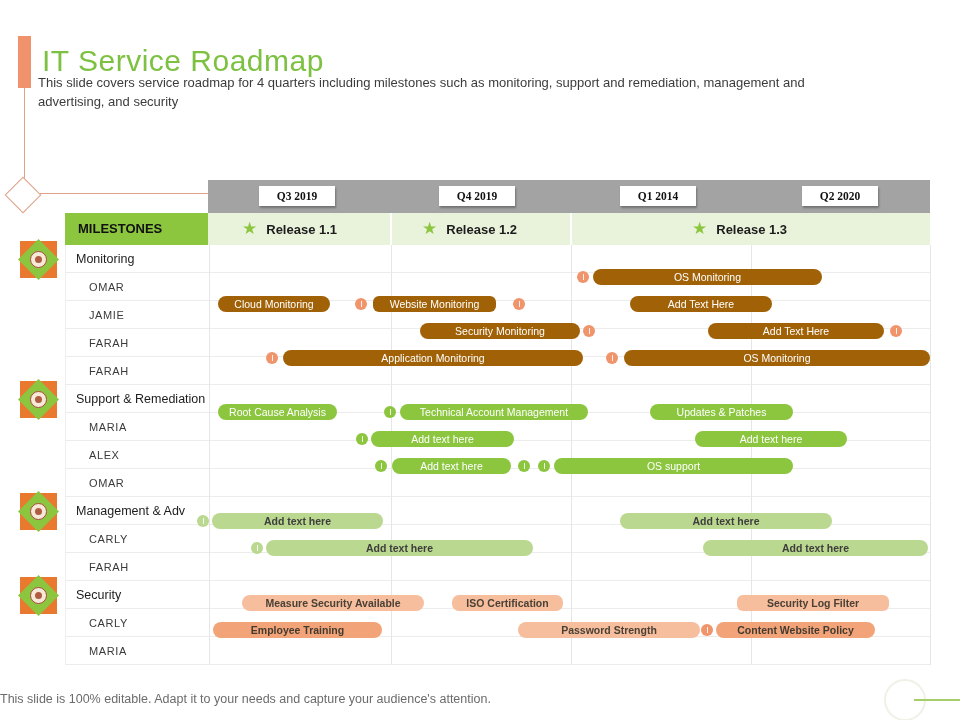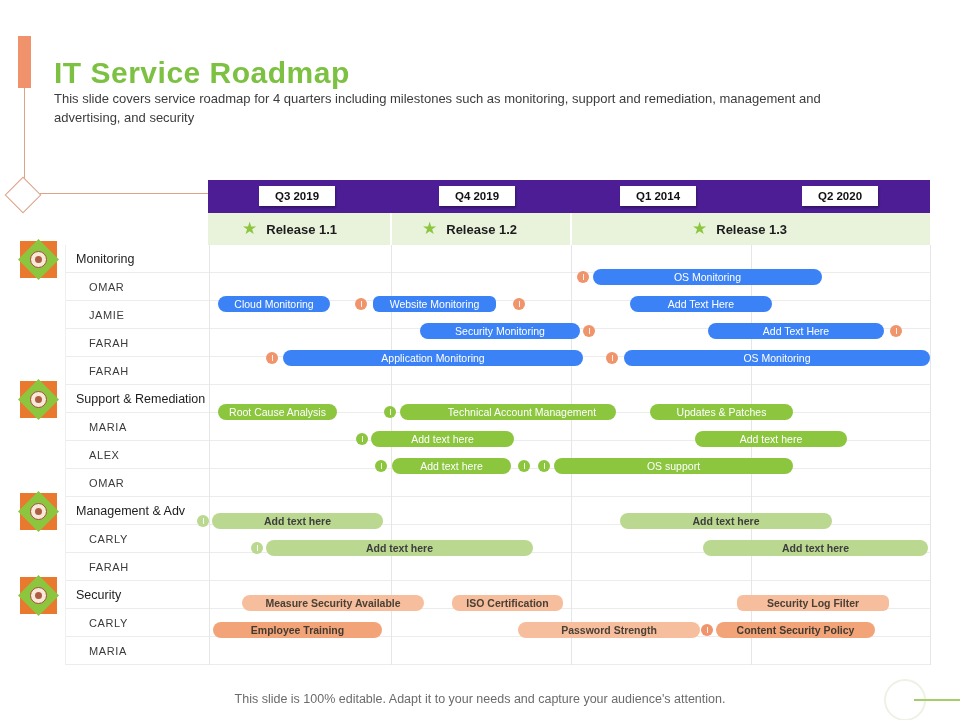--- a/index.html
+++ b/index.html
@@ -5,26 +5,26 @@
   html,body{margin:0;padding:0;background:#fff;}
   .slide{position:relative;width:960px;height:720px;background:#ffffff;overflow:hidden;
          font-family:"Liberation Sans",sans-serif;}
   
   .accent-bar{position:absolute;left:18px;top:36px;width:13px;height:52px;background:#F0926B;}
   .accent-vline{position:absolute;left:24px;top:88px;width:1px;height:94px;background:#DDA288;}
   .accent-diamond{position:absolute;left:10px;top:182px;width:24px;height:24px;background:#fff;
                   border:1px solid #DDA288;transform:rotate(45deg);}
   .accent-hline{position:absolute;left:40px;top:193px;width:168px;height:1px;background:#DDA288;}
   
-  .title{position:absolute;left:38px;top:40px;font-size:30px;font-weight:bold;color:#7DC142;
-         letter-spacing:.5px;margin:16px;}
+  .title{position:absolute;left:38px;top:40px;font-size:30px;font-weight:normal;color:#7DC142;
+         letter-spacing:.5px;margin:4px;}
   .subtitle{position:absolute;left:38px;top:74px;width:800px;font-size:13px;line-height:1.45;
-            color:#3c3c3c;margin:16px;}
-  
-  .qheader{position:absolute;left:208px;top:180px;width:722px;height:33px;background:#4c1d95;}
+            color:#3c3c3c;margin:0;}
+  
+  .qheader{position:absolute;left:208px;top:180px;width:722px;height:33px;background:#a3a3a3;font-family:Liberation Serif, serif;}
   .qbox{position:absolute;top:6px;width:76px;height:20px;background:#fff;text-align:center;
         line-height:20px;font-size:11.5px;font-weight:bold;color:#111;
         box-shadow:1px 1.5px 2px rgba(0,0,0,.3);}
   
   .milestones-box{position:absolute;left:65px;top:213px;width:143px;height:32px;background:#8CC63F;
         color:#111;font-size:13px;font-weight:bold;line-height:32px;padding-left:13px;
         box-sizing:border-box;}
   .release-band{position:absolute;left:208px;top:213px;width:722px;height:32px;background:#E9F2DB;}
   .band-divider{position:absolute;top:0;width:2px;height:32px;background:#fff;}
   .rel{position:absolute;top:0;height:32px;display:flex;align-items:center;gap:9px;}
@@ -40,33 +40,33 @@
   .cat-icon{position:absolute;left:20px;width:37px;height:37px;background:#E8792F;}
   .cat-icon .dm{position:absolute;inset:4px;background:#8CC63F;transform:rotate(45deg);}
   .cat-icon .em{position:absolute;left:50%;top:50%;width:15px;height:15px;margin:-8.5px 0 0 -8.5px;
         border-radius:50%;background:#F6E9D8;border:1px solid #A84A3B;}
   .cat-icon .em:after{content:"";position:absolute;left:4px;top:4px;width:7px;height:7px;
         border-radius:50%;background:#B05C42;}
   
   .canvas{position:absolute;inset:0;pointer-events:none;}
   .bar{position:absolute;height:16px;border-radius:8px;font-size:10.5px;line-height:16px;
        text-align:center;white-space:nowrap;overflow:hidden;}
-  .bar.orange{background:#3b82f6;color:#fff;}
+  .bar.orange{background:#a16207;color:#fff;}
   .bar.green{background:#8CC63F;color:#fff;}
   .bar.lightgreen{background:#BAD88F;color:#3d3d3d;font-weight:bold;}
   .bar.lightorange{background:#F6BE9D;color:#4a4036;font-weight:bold;}
   .bar.midorange{background:#F2A478;color:#433a31;font-weight:bold;}
   .marker{position:absolute;width:12px;height:12px;border-radius:50%;}
   .marker:after{content:"";position:absolute;left:5.5px;top:3px;width:1.5px;height:6px;
         background:rgba(255,255,255,.85);}
   .marker.orange{background:#F0946C;}
   .marker.green{background:#8CC63F;}
   .marker.lightgreen{background:#BAD88F;}
   
-  .footer{position:absolute;left:0;top:692px;width:100%;text-align:center;font-size:12.5px;color:#6b6b6b;}
+  .footer{position:absolute;left:0;top:692px;width:100%;text-align:left;font-size:12.5px;color:#6b6b6b;}
   .foot-circle{position:absolute;left:884px;top:679px;width:42px;height:42px;border-radius:50%;
         border:2px solid #EFF1E6;box-sizing:border-box;}
   .foot-line{position:absolute;left:914px;top:699px;width:46px;height:2px;background:#A5CE6B;}
 </style>
 </head>
 <body>
 
 <div class="slide">
 
   <div class="accent-bar"></div>
@@ -77,20 +77,21 @@
   <h1 class="title">IT Service Roadmap</h1>
   <p class="subtitle">This slide covers service roadmap for 4 quarters including milestones such as monitoring, support and remediation, management and advertising, and security</p>
 
   <div class="qheader">
       <div class="qbox" style="left: 51px;">Q3 2019</div>
       <div class="qbox" style="left: 231px;">Q4 2019</div>
       <div class="qbox" style="left: 412px;">Q1 2014</div>
       <div class="qbox" style="left: 594px;">Q2 2020</div>
     </div>
 
+  <div class="milestones-box">MILESTONES</div>
   <div class="release-band">
     <div class="band-divider" style="left:182px"></div>
     <div class="band-divider" style="left:362px"></div>
   <div class="rel" style="left: 34px;">
         <div class="star">★</div>
         <div class="rtext">Release 1.1</div>
       </div>
       <div class="rel" style="left: 214px;">
         <div class="star">★</div>
         <div class="rtext">Release 1.2</div>
@@ -165,21 +166,21 @@
       <div class="bar orange" style="left: 420px; top: 323px; width: 160px;">Security Monitoring</div>
       <div class="marker orange" style="left: 583px; top: 325px;"></div>
       <div class="bar orange" style="left: 708px; top: 323px; width: 176px;">Add Text Here</div>
       <div class="marker orange" style="left: 890px; top: 325px;"></div>
       <div class="marker orange" style="left: 266px; top: 352px;"></div>
       <div class="bar orange" style="left: 283px; top: 350px; width: 300px;">Application Monitoring</div>
       <div class="marker orange" style="left: 606px; top: 352px;"></div>
       <div class="bar orange" style="left: 624px; top: 350px; width: 306px;">OS Monitoring</div>
       <div class="bar green" style="left: 218px; top: 404px; width: 119px;">Root Cause Analysis</div>
       <div class="marker green" style="left: 384px; top: 406px;"></div>
-      <div class="bar green" style="left: 400px; top: 404px; width: 188px; padding-left: 28px;">Technical Account Management</div>
+      <div class="bar green" style="left: 400px; top: 404px; width: 188px;">Technical Account Management</div>
       <div class="bar green" style="left: 650px; top: 404px; width: 143px;">Updates &amp; Patches</div>
       <div class="marker green" style="left: 356px; top: 433px;"></div>
       <div class="bar green" style="left: 371px; top: 431px; width: 143px;">Add text here</div>
       <div class="bar green" style="left: 695px; top: 431px; width: 152px;">Add text here</div>
       <div class="marker green" style="left: 375px; top: 460px;"></div>
       <div class="bar green" style="left: 392px; top: 458px; width: 119px;">Add text here</div>
       <div class="marker green" style="left: 518px; top: 460px;"></div>
       <div class="marker green" style="left: 538px; top: 460px;"></div>
       <div class="bar green" style="left: 554px; top: 458px; width: 239px;">OS support</div>
       <div class="marker lightgreen" style="left: 197px; top: 515px;"></div>
@@ -187,21 +188,21 @@
       <div class="bar lightgreen" style="left: 620px; top: 513px; width: 212px;">Add text here</div>
       <div class="marker lightgreen" style="left: 251px; top: 542px;"></div>
       <div class="bar lightgreen" style="left: 266px; top: 540px; width: 267px;">Add text here</div>
       <div class="bar lightgreen" style="left: 703px; top: 540px; width: 225px;">Add text here</div>
       <div class="bar lightorange" style="left: 242px; top: 595px; width: 182px;">Measure Security Available</div>
       <div class="bar lightorange" style="left: 452px; top: 595px; width: 111px; border-radius: 7px;">ISO Certification</div>
       <div class="bar lightorange" style="left: 737px; top: 595px; width: 152px; border-radius: 6px;">Security Log Filter</div>
       <div class="bar midorange" style="left: 213px; top: 622px; width: 169px;">Employee Training</div>
       <div class="bar lightorange" style="left: 518px; top: 622px; width: 182px;">Password Strength</div>
       <div class="marker orange" style="left: 701px; top: 624px;"></div>
-      <div class="bar midorange" style="left: 716px; top: 622px; width: 159px;">Content Security Policy</div>
+      <div class="bar midorange" style="left: 716px; top: 622px; width: 159px;">Content Website Policy</div>
     </div>
 
   <div class="footer">This slide is 100% editable. Adapt it to your needs and capture your audience's attention.</div>
   <div class="foot-circle"></div>
   <div class="foot-line"></div>
 
 <div class="cat-icon" style="top: 240.5px;">
       <div class="dm"></div>
       <div class="em"></div>
     </div>

